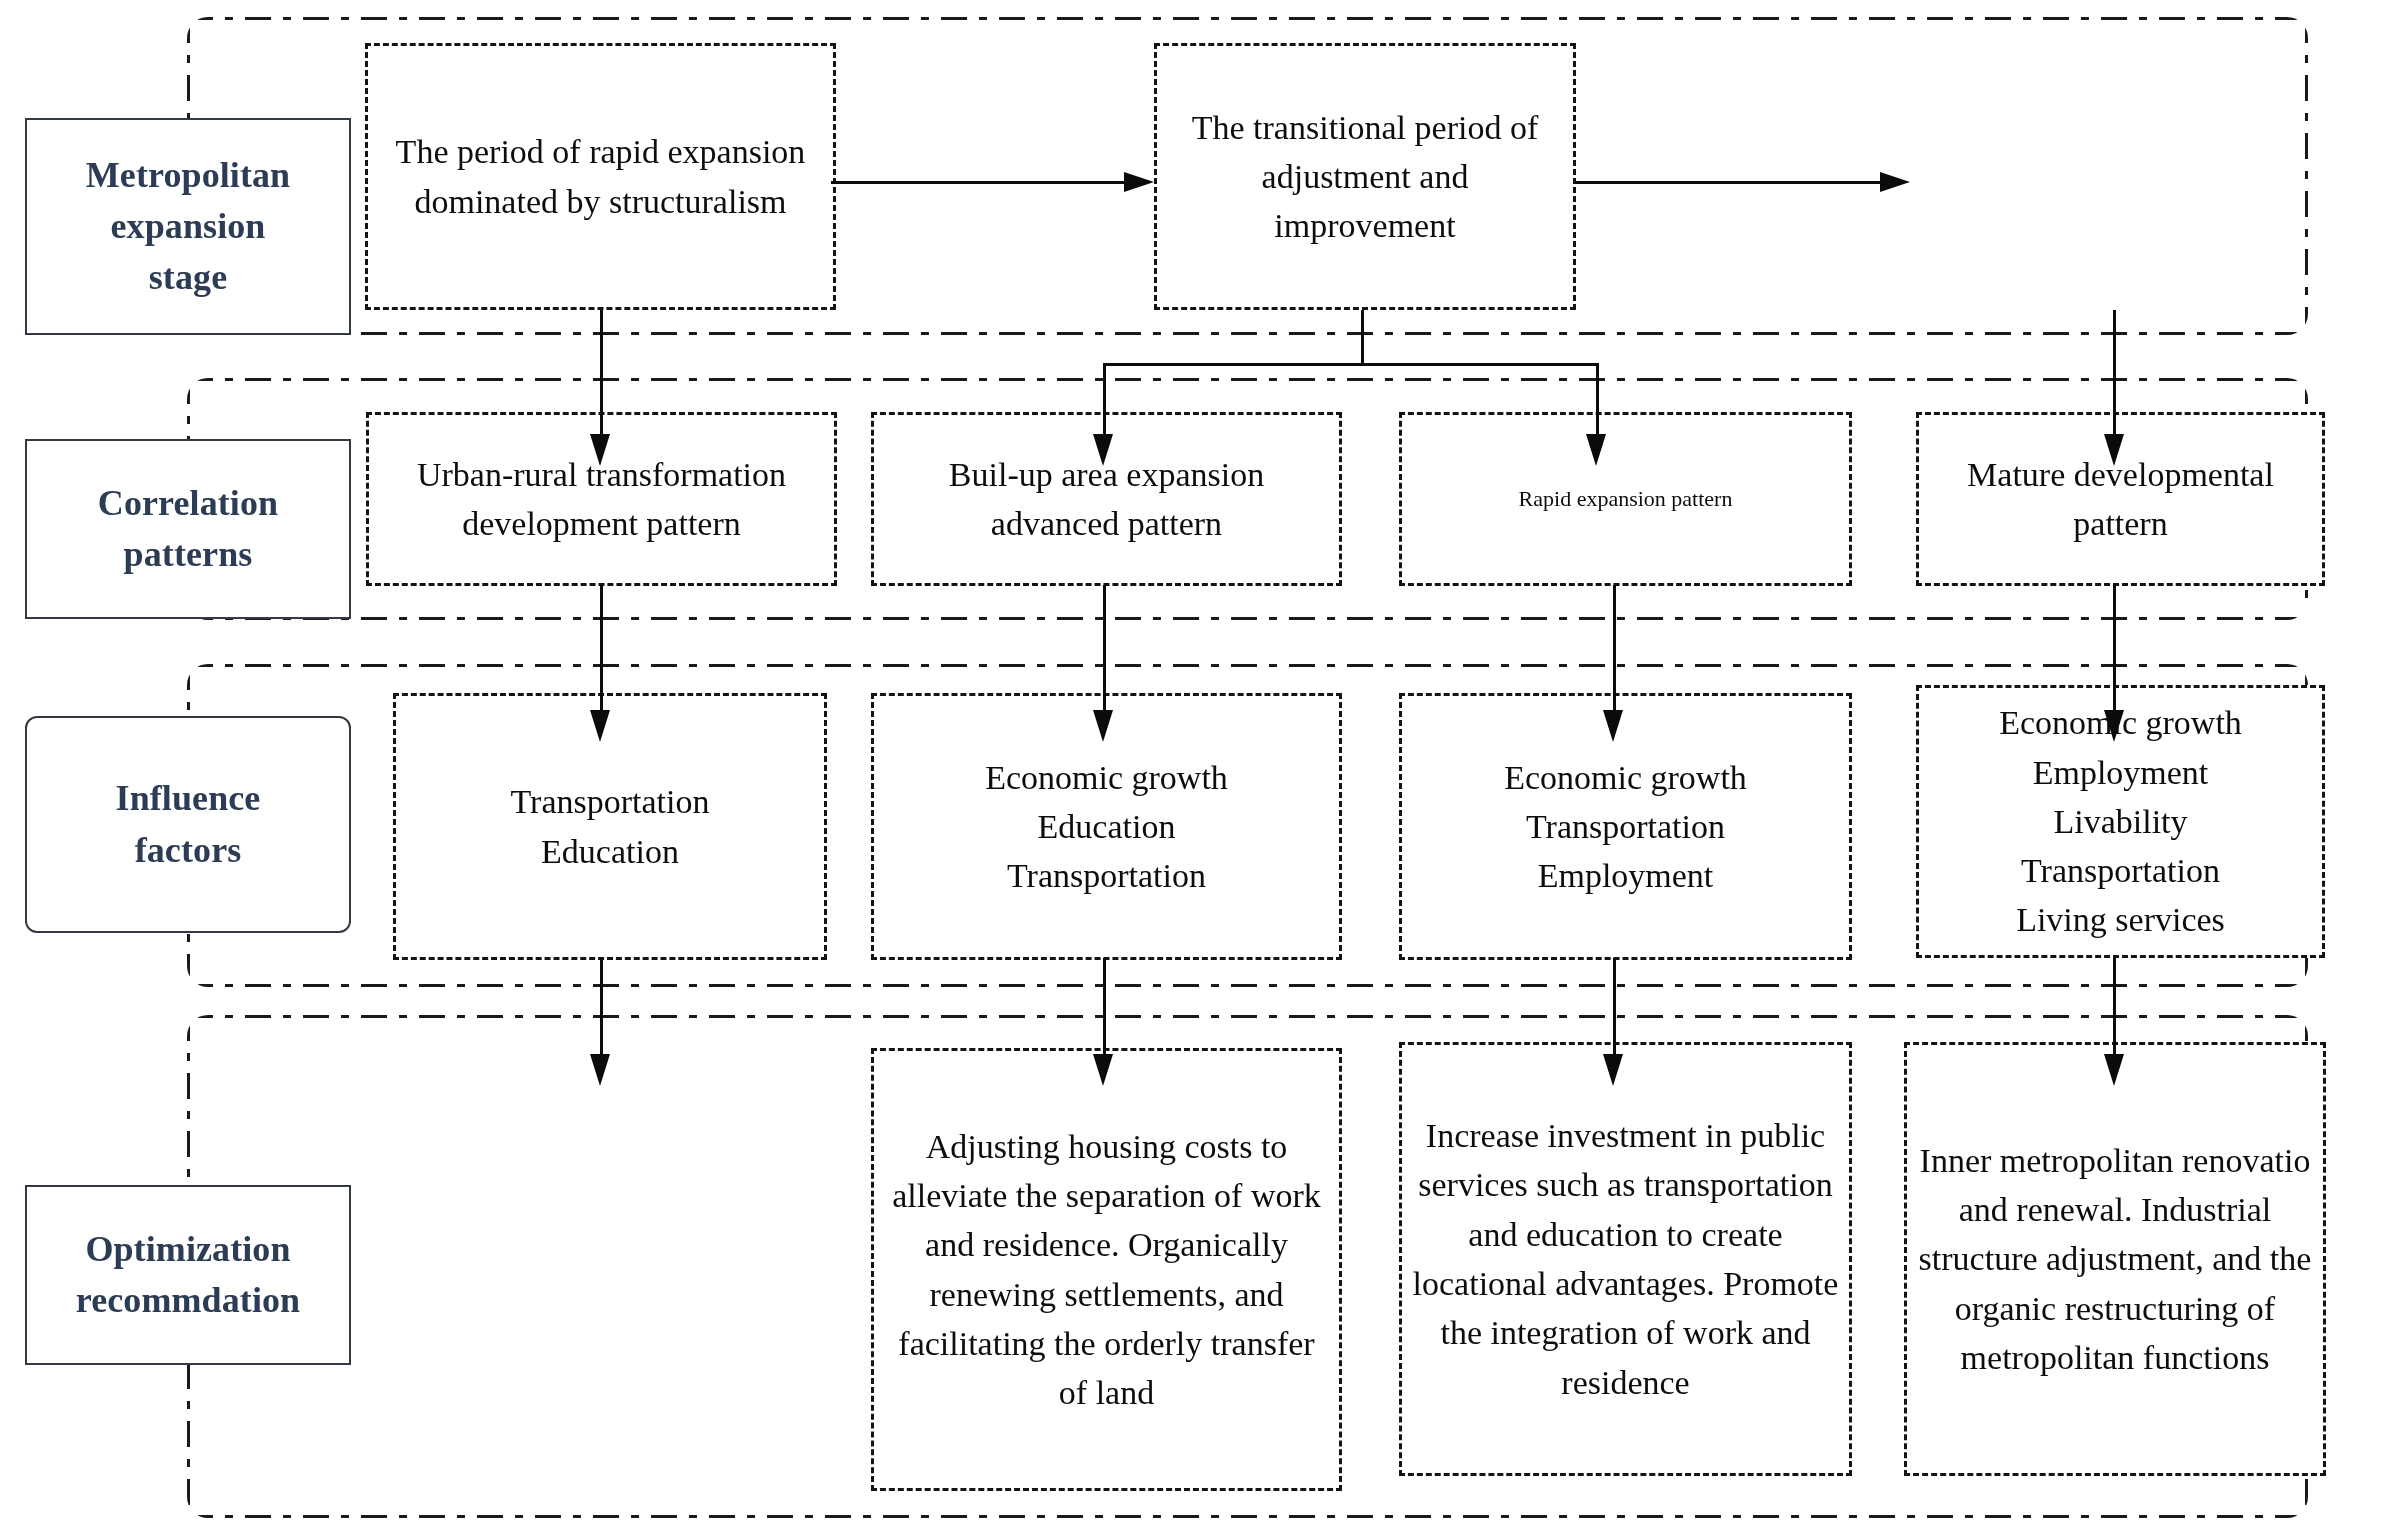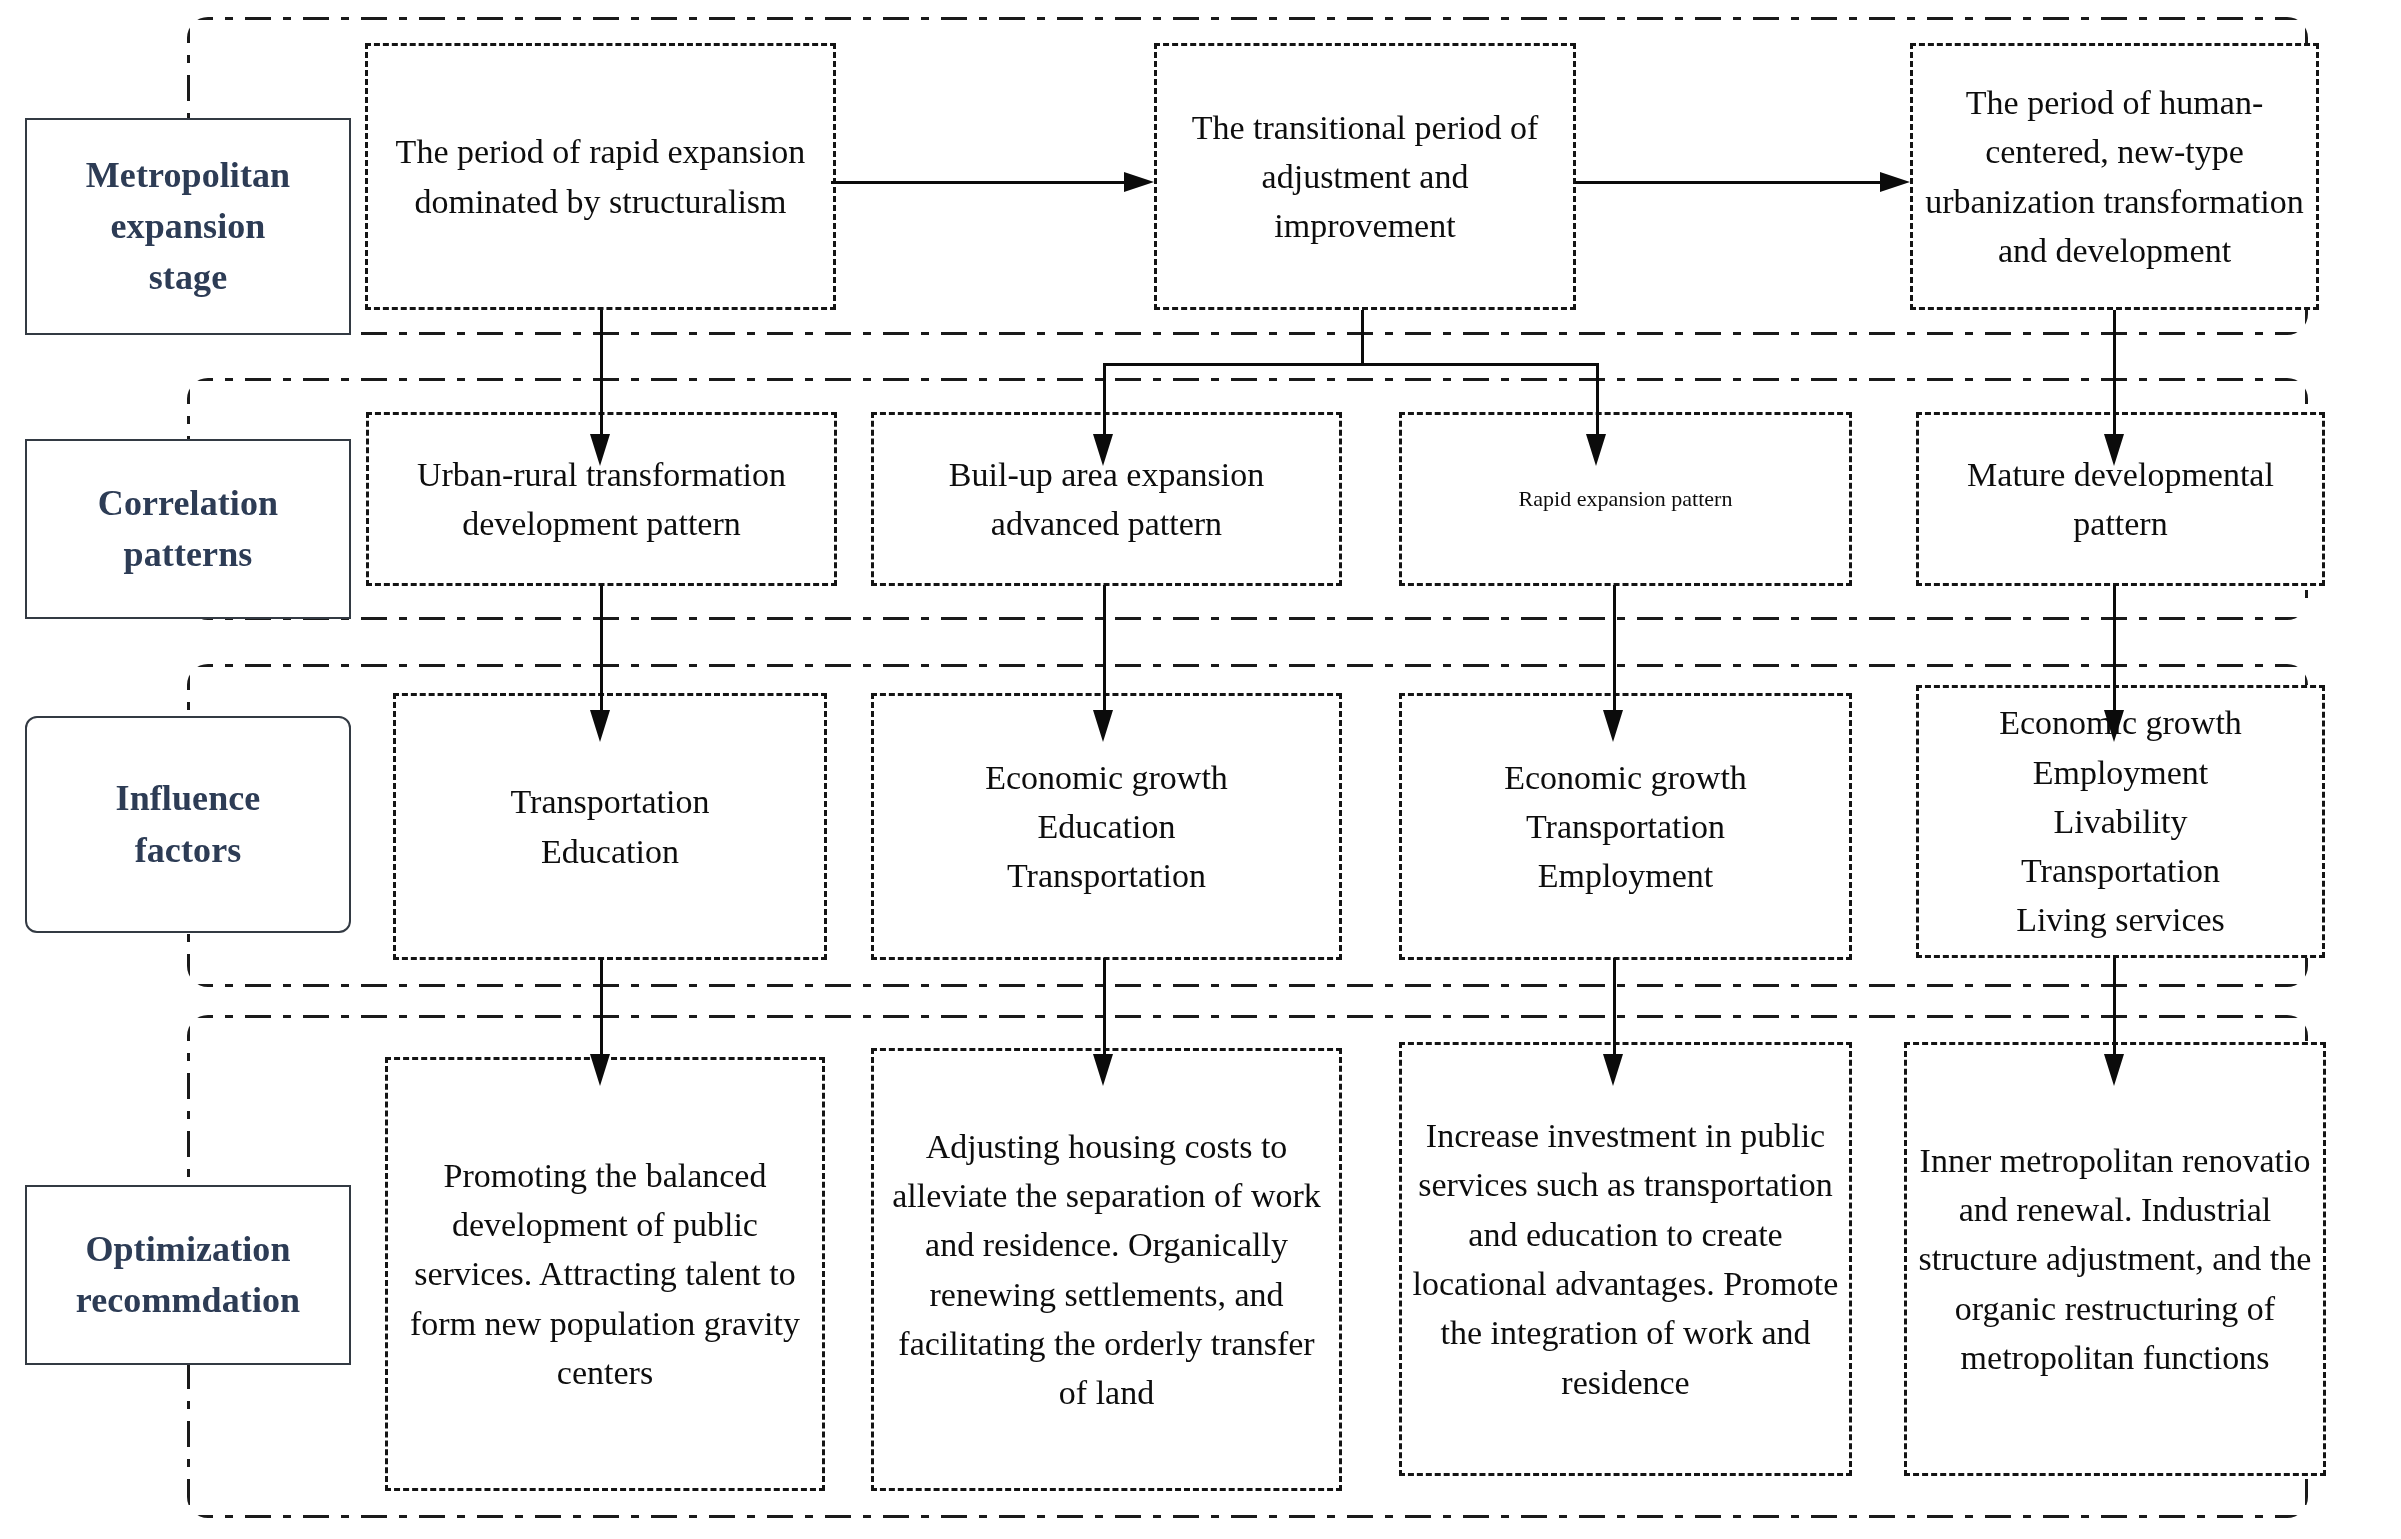--- a/index.html
+++ b/index.html
@@ -94,23 +94,20 @@
 stage</div>
 
   <div class="dbox" style="left:365px;top:43px;width:471px;height:267px;font-size:34px;">
       <span>The period of rapid expansion dominated by structuralism</span>
     </div>
 
   <div class="dbox" style="left:1154px;top:43px;width:422px;height:267px;font-size:34px;">
       <span>The transitional period of adjustment and improvement</span>
     </div>
 
-  <div class="dbox" style="left:1910px;top:43px;width:409px;height:267px;font-size:34px;">
-      <span>The period of human-centered, new-type urbanization transformation and development</span>
-    </div>
 
   <div class="hline" style="left:831px;top:181px;width:294px;"></div>
   <div class="arrowright" style="left:1124px;top:172px;"></div>
 
   <div class="hline" style="left:1575px;top:181px;width:306px;"></div>
   <div class="arrowright" style="left:1880px;top:172px;"></div>
 
   <div class="vline" style="left:600px;top:310px;width:3.1px;height:138px;"></div>
   <div class="arrowdown" style="left:590px;top:434px;"></div>
 
@@ -197,23 +194,20 @@
   <div class="arrowdown" style="left:1603px;top:1054px;"></div>
 
   <div class="vline" style="left:2113px;top:958px;width:3.1px;height:115px;"></div>
   <div class="arrowdown" style="left:2104px;top:1054px;"></div>
 
   <div class="band" style="left:184px;top:1012px;width:2127px;height:509px;"></div>
 
   <div class="stage-label" style="left: 25px; top: 1185px; width: 326px; height: 180px; font-size: 36px; white-space: pre-line;">Optimization
 recommdation</div>
 
-  <div class="dbox" style="left:385px;top:1057px;width:440px;height:434px;font-size:34px;">
-      <span>Promoting the balanced development of public services. Attracting talent to form new population gravity centers</span>
-    </div>
 
   <div class="dbox" style="left:871px;top:1048px;width:471px;height:443px;font-size:34px;">
       <span>Adjusting housing costs to alleviate the separation of work and residence. Organically renewing settlements, and facilitating the orderly transfer of land</span>
     </div>
 
   <div class="dbox" style="left:1399px;top:1042px;width:453px;height:434px;font-size:34px;">
       <span>Increase investment in public services such as transportation and education to create locational advantages. Promote the integration of work and residence</span>
     </div>
 
   <div class="dbox" style="left:1904px;top:1042px;width:422px;height:434px;font-size:34px;">

